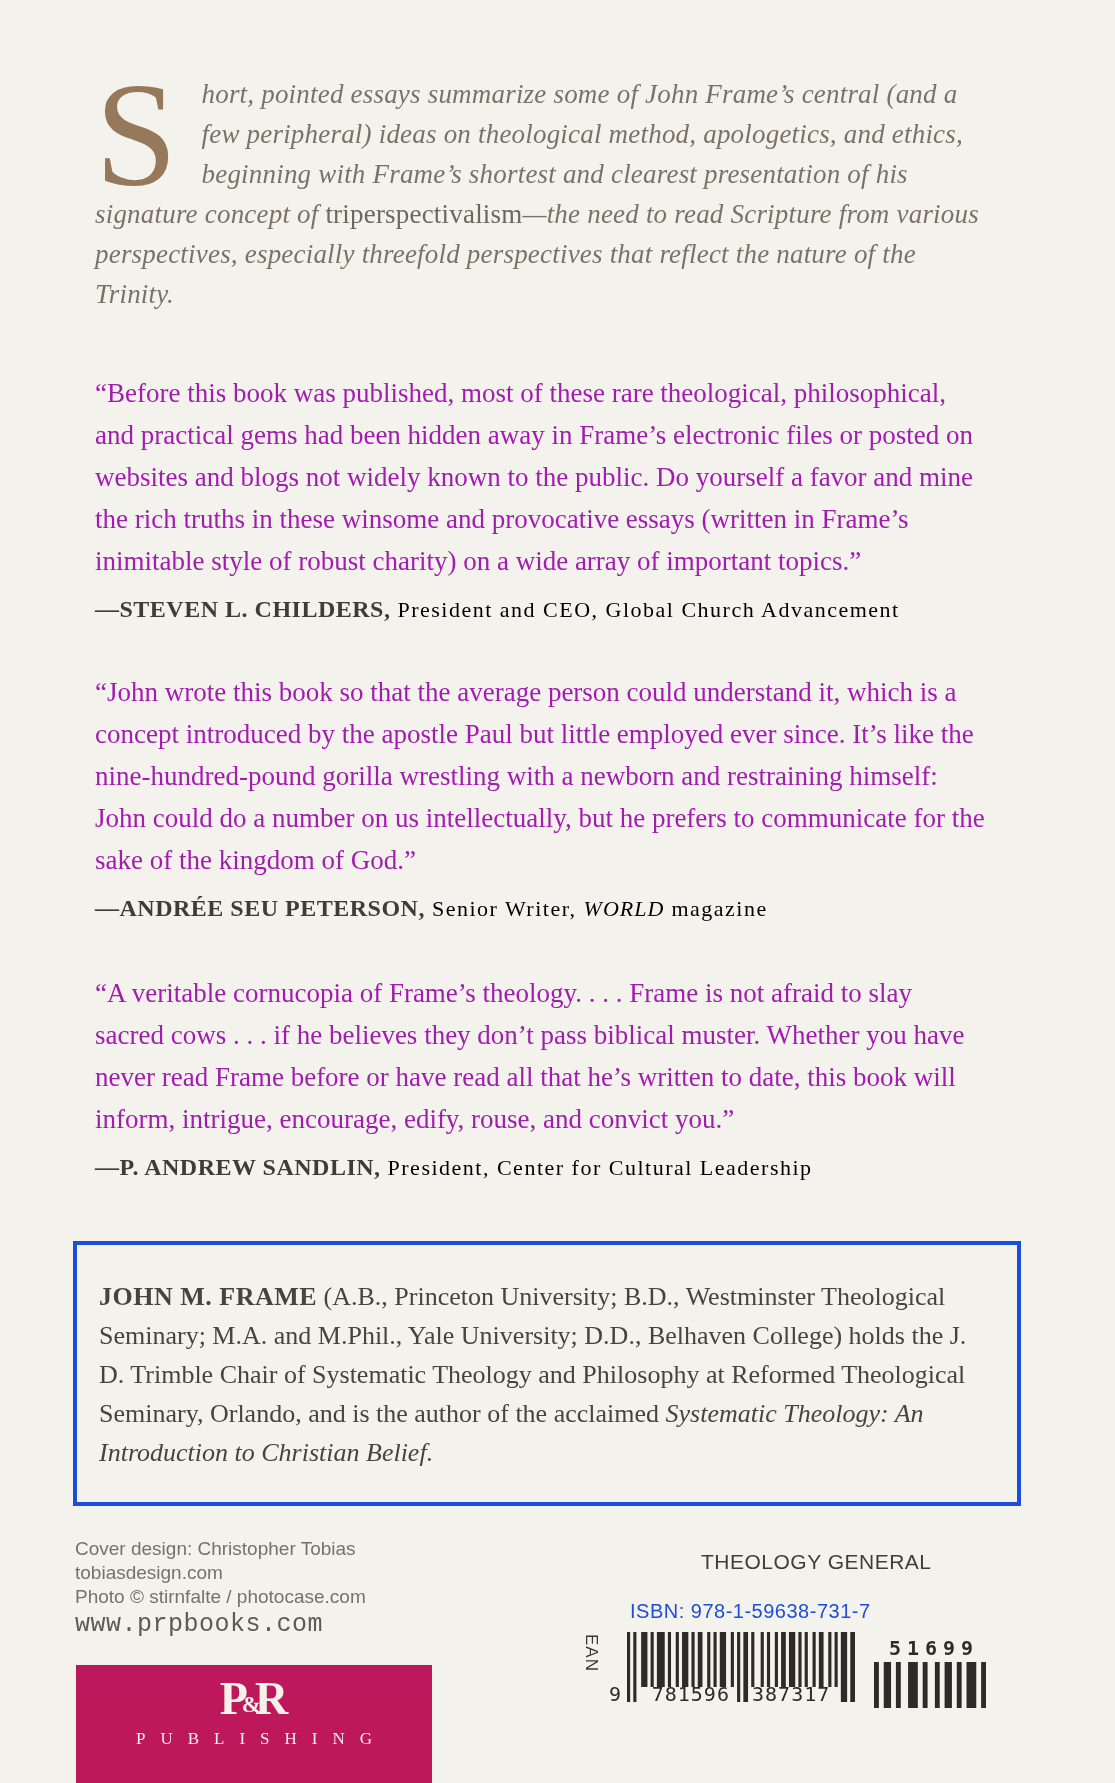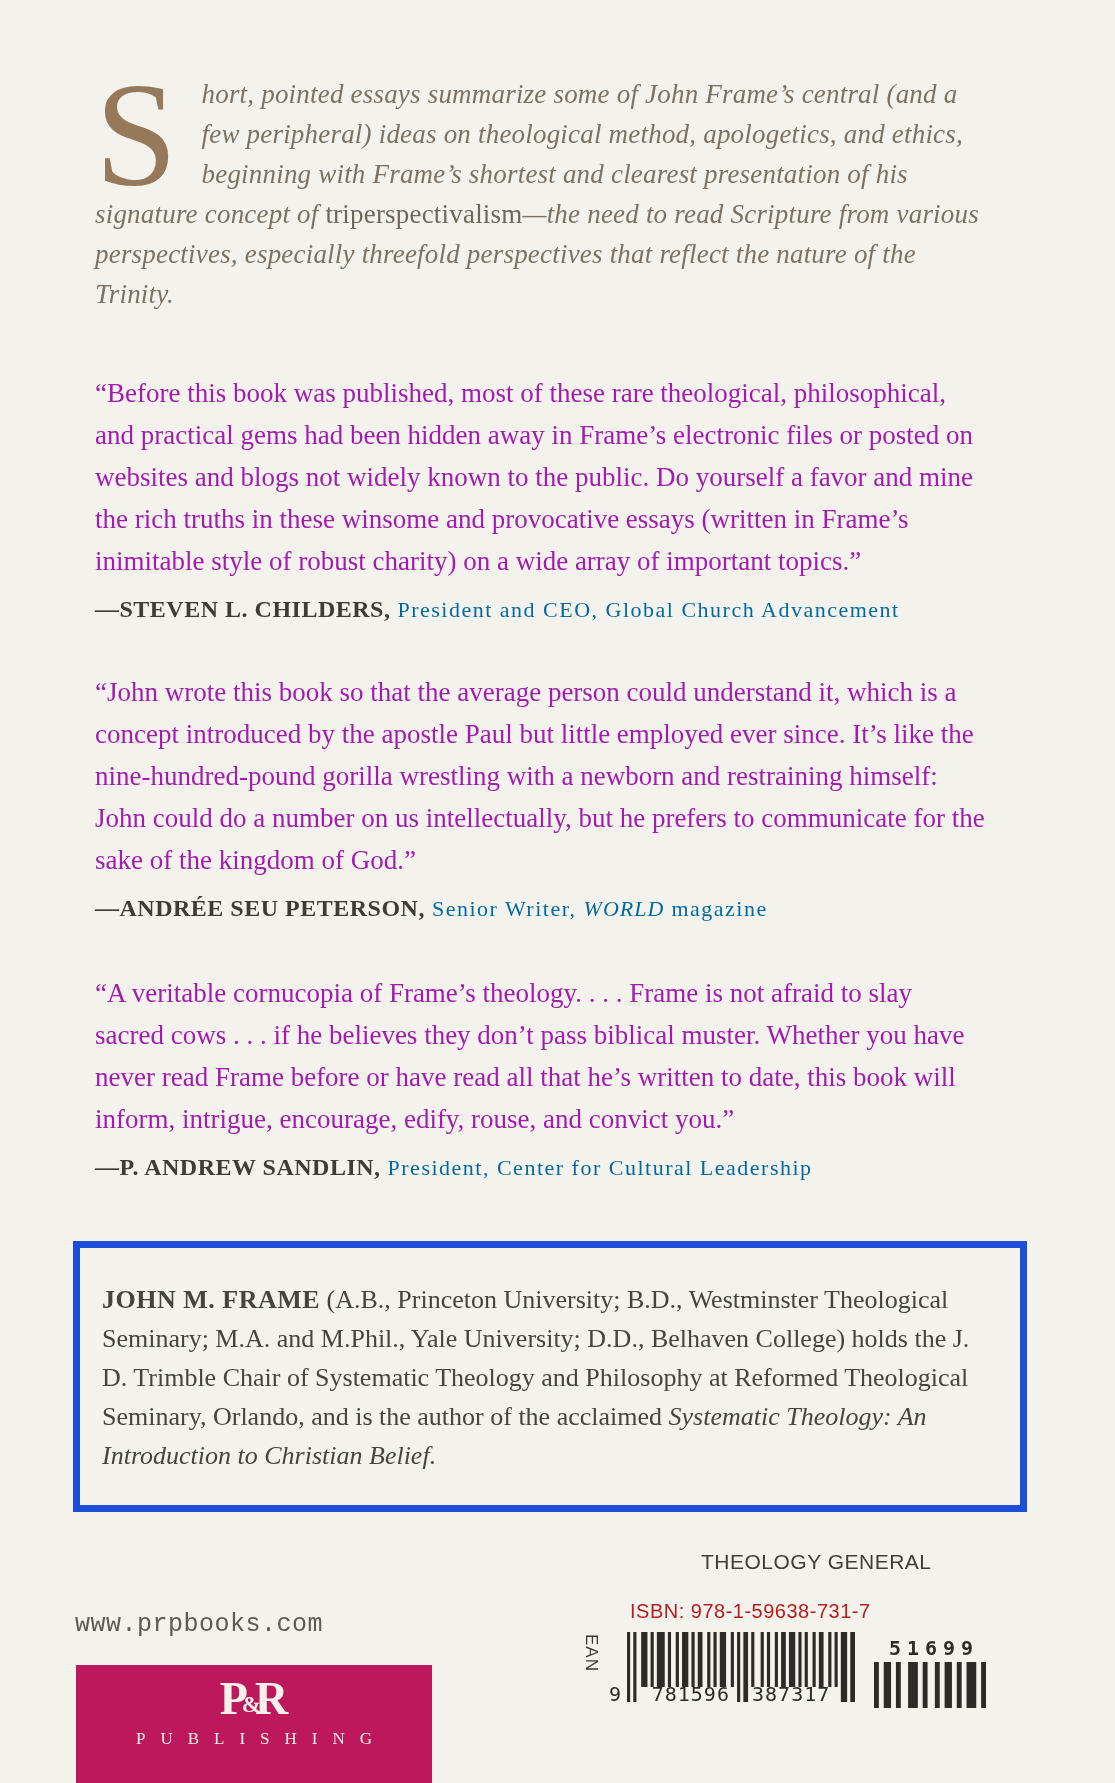--- a/index.html
+++ b/index.html
@@ -37,27 +37,27 @@
     margin:0;
     font-size:27px;line-height:42px;
     color:#a21caf;
   }
   .attribution{
     margin:12px 0 0 0;
     font-size:24px;line-height:30px;
     color:#3f3c37;
   }
   .attribution .name{font-weight:bold;letter-spacing:0.5px;}
-  .attribution .role{font-weight:normal;font-size:22px;letter-spacing:1.5px;color:#0369a1;margin-top:10px;}
+  .attribution .role{font-weight:normal;font-size:22px;letter-spacing:1.5px;color:#000000;margin-top:10px;}
   .attribution .role.it{font-style:italic;letter-spacing:1px;}
   
   .author-box{
     margin:58px 0 0 -22px;
     width:888px;
-    border:7px solid #1d4ed8;
+    border:4px solid #1d4ed8;
     padding:32px 30px 30px 22px;
     font-size:26px;line-height:39px;
     color:#474440;
   }
   .author-box .name{font-weight:bold;letter-spacing:0.5px;}
   .author-box .book{font-style:italic;}
   
   .credits{
     position:absolute;left:75px;top:1537px;
     font-family:"Liberation Sans",sans-serif;
@@ -70,21 +70,21 @@
     font-size:25px;color:#5e5a54;letter-spacing:0.5px;
   }
   .category{
     position:absolute;left:701px;top:1550px;
     font-family:"Liberation Sans",sans-serif;
     font-size:21px;color:#403e3a;letter-spacing:0.5px;
   }
   .isbn{
     position:absolute;left:630px;top:1600px;
     font-family:"Liberation Sans",sans-serif;
-    font-size:20px;color:#b91c1c;letter-spacing:0.5px;
+    font-size:20px;color:#1d4ed8;letter-spacing:0.5px;
   }
   
   .ean-label{
     position:absolute;left:601px;top:1634px;
     font-family:"Liberation Sans",sans-serif;
     font-size:17px;color:#3a3733;letter-spacing:1px;
     transform:rotate(90deg);transform-origin:top left;
   }
   .bc-main{position:absolute;left:627px;top:1632px;width:228px;height:84px;}
   .bc-main svg{position:absolute;left:0;top:0;width:228px;height:70px;}
@@ -146,20 +146,25 @@
       <p class="quote">“A veritable cornucopia of Frame’s theology. . . . Frame is not afraid to slay sacred cows . . . if he believes they don’t pass biblical muster. Whether you have never read Frame before or have read all that he’s written to date, this book will inform, intrigue, encourage, edify, rouse, and convict you.”</p>
       <p class="attribution"><span class="name">—P. ANDREW SANDLIN,</span><span class="role"> President, Center for Cultural Leadership</span></p>
     </section>
 
     <div class="author-box">
       <span class="name">JOHN M. FRAME</span><span> (A.B., Princeton University; B.D., Westminster Theological Seminary; M.A. and M.Phil., Yale University; D.D., Belhaven College) holds the J. D. Trimble Chair of Systematic Theology and Philosophy at Reformed Theological Seminary, Orlando, and is the author of the acclaimed </span><span class="book">Systematic Theology: An Introduction to Christian Belief.</span>
     </div>
 
   </div>
 
+  <div class="credits">
+    <div>Cover design: Christopher Tobias</div>
+    <div>tobiasdesign.com</div>
+    <div>Photo © stirnfalte / photocase.com</div>
+  </div>
   <div class="website">www.prpbooks.com</div>
 
   <div class="category">THEOLOGY GENERAL</div>
   <div class="isbn">ISBN: 978-1-59638-731-7</div>
 
   <div class="ean-label">EAN</div>
 
   <div class="bc-main">
     <svg id="bc-main-svg" viewBox="0 0 145 70" preserveAspectRatio="none">
         <rect x="0" y="0" width="2" height="70" fill="#2d2a27"></rect>

